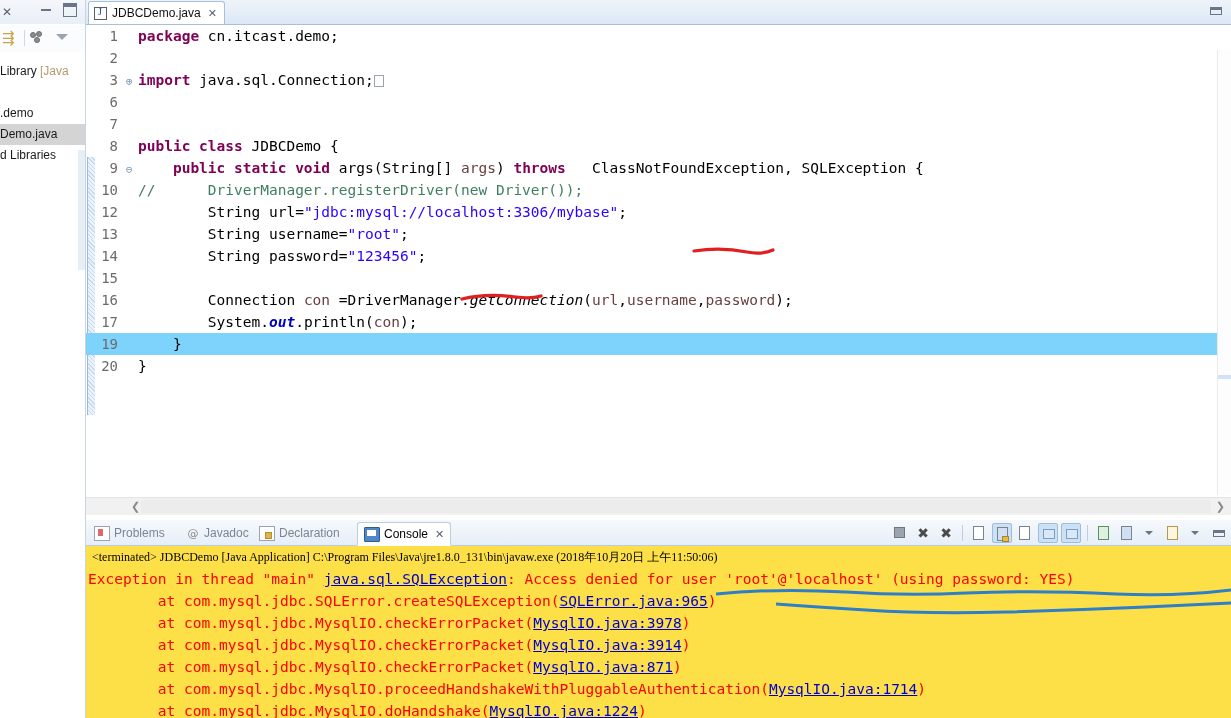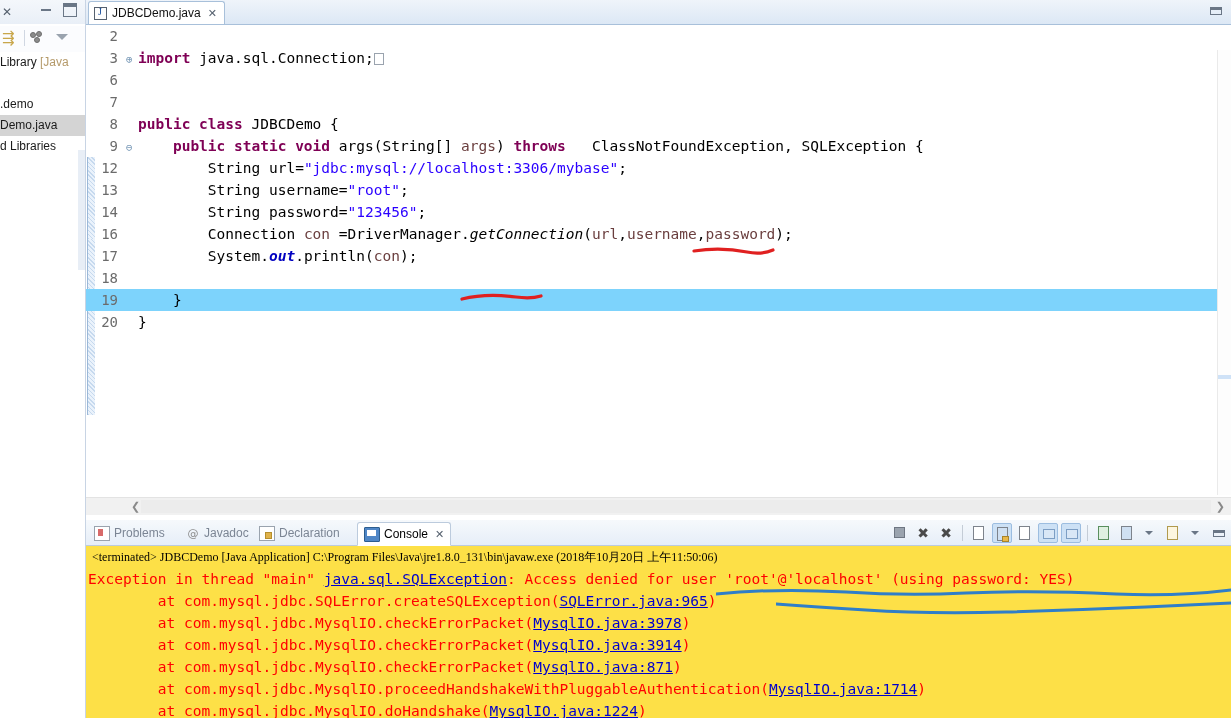--- a/index.html
+++ b/index.html
@@ -80,21 +80,21 @@
   .lp-icon-dots span.d2 { left: 6px; top: 0px; }
   .lp-icon-dots span.d3 { left: 4px; top: 6px; }
   .lp-icon-caret {
     position: absolute; left: 56px; top: 8px;
     width: 0; height: 0;
     border-left: 6px solid transparent;
     border-right: 6px solid transparent;
     border-top: 6px solid #9aa3ae;
   }
   .lp-tree {
-    position: absolute; left: 0; top: 52px;
+    position: absolute; left: 0; top: 61px;
     width: 85px; font-size: 12px; color: #1a1a1a;
   }
   .lp-row {
     height: 21px; line-height: 21px;
     white-space: nowrap; overflow: hidden;
     padding-left: 0px;
   }
   .lp-row.lib { color: #1a1a1a; }
   .lp-row.lib .dim { color: #b59a6a; }
   .lp-row.sel {
@@ -458,32 +458,34 @@
         </div>
     </div>
 
     <div class="code-area">
       <div class="gutter-fold">
         <div class="fold-marker" style="top:132px;height:82px;"></div>
         <div class="fold-marker" style="top:214px;height:176px;"></div>
       </div>
 
       <div class="code-lines">
+        <div class="cl"><span class="ln">1</span><span class="ann"></span><span class="code-txt"><span class="k">package</span> <span class="plain">cn.itcast.demo;</span></span></div>
         <div class="cl"><span class="ln">2</span><span class="ann"></span><span class="code-txt"></span></div>
         <div class="cl"><span class="ln">3</span><span class="ann">⊕</span><span class="code-txt"><span class="k">import</span> <span class="plain">java.sql.Connection;</span><span class="imp-box"></span></span></div>
         <div class="cl"><span class="ln">6</span><span class="ann"></span><span class="code-txt"></span></div>
         <div class="cl"><span class="ln">7</span><span class="ann"></span><span class="code-txt"></span></div>
         <div class="cl"><span class="ln">8</span><span class="ann"></span><span class="code-txt"><span class="k">public class</span> <span class="plain">JDBCDemo {</span></span></div>
         <div class="cl"><span class="ln">9</span><span class="ann">⊖</span><span class="code-txt">    <span class="k">public static void</span> <span class="plain">args(String[] </span><span class="param">args</span><span class="plain">) </span><span class="k">throws</span> <span class="plain">  ClassNotFoundException, SQLException {</span></span></div>
+        <div class="cl"><span class="ln">10</span><span class="ann"></span><span class="code-txt"><span class="c">//      DriverManager.registerDriver(new Driver());</span></span></div>
         <div class="cl"><span class="ln">12</span><span class="ann"></span><span class="code-txt">        <span class="plain">String url=</span><span class="s">"jdbc:mysql://localhost:3306/mybase"</span><span class="plain">;</span></span></div>
         <div class="cl"><span class="ln">13</span><span class="ann"></span><span class="code-txt">        <span class="plain">String username=</span><span class="s">"root"</span><span class="plain">;</span></span></div>
         <div class="cl"><span class="ln">14</span><span class="ann"></span><span class="code-txt">        <span class="plain">String password=</span><span class="s">"123456"</span><span class="plain">;</span></span></div>
+        <div class="cl"><span class="ln">15</span><span class="ann"></span><span class="code-txt"></span></div>
         <div class="cl"><span class="ln">16</span><span class="ann"></span><span class="code-txt">        <span class="plain">Connection </span><span class="param">con</span><span class="plain"> =DriverManager.</span><span class="it">getConnection</span><span class="plain">(</span><span class="param">url</span><span class="plain">,</span><span class="param">username</span><span class="plain">,</span><span class="param">password</span><span class="plain">);</span></span></div>
         <div class="cl"><span class="ln">17</span><span class="ann"></span><span class="code-txt">        <span class="plain">System.</span><span class="itb">out</span><span class="plain">.println(</span><span class="param">con</span><span class="plain">);</span></span></div>
-        <div class="cl"><span class="ln">18</span><span class="ann"></span><span class="code-txt"></span></div>
         <div class="cl hl"><span class="ln">19</span><span class="ann"></span><span class="code-txt">    <span class="plain">}</span></span></div>
         <div class="cl"><span class="ln">20</span><span class="ann"></span><span class="code-txt"><span class="plain">}</span></span></div>
         <div class="cl"><span class="ln"></span><span class="ann"></span><span class="code-txt"></span></div>
         <div class="cl"><span class="ln"></span><span class="ann"></span><span class="code-txt"></span></div>
       </div>
 
       <svg class="red-mark" style="left:515px; top:218px; width:200px; height:22px;" viewBox="0 0 200 22">
         <path d="M 93 8 Q 120 4 146 9 Q 160 12 172 7" stroke="#e02020" stroke-width="3.2" fill="none" stroke-linecap="round"></path>
       </svg>
       <svg class="red-mark" style="left:290px; top:262px; width:200px; height:22px;" viewBox="0 0 200 22">

